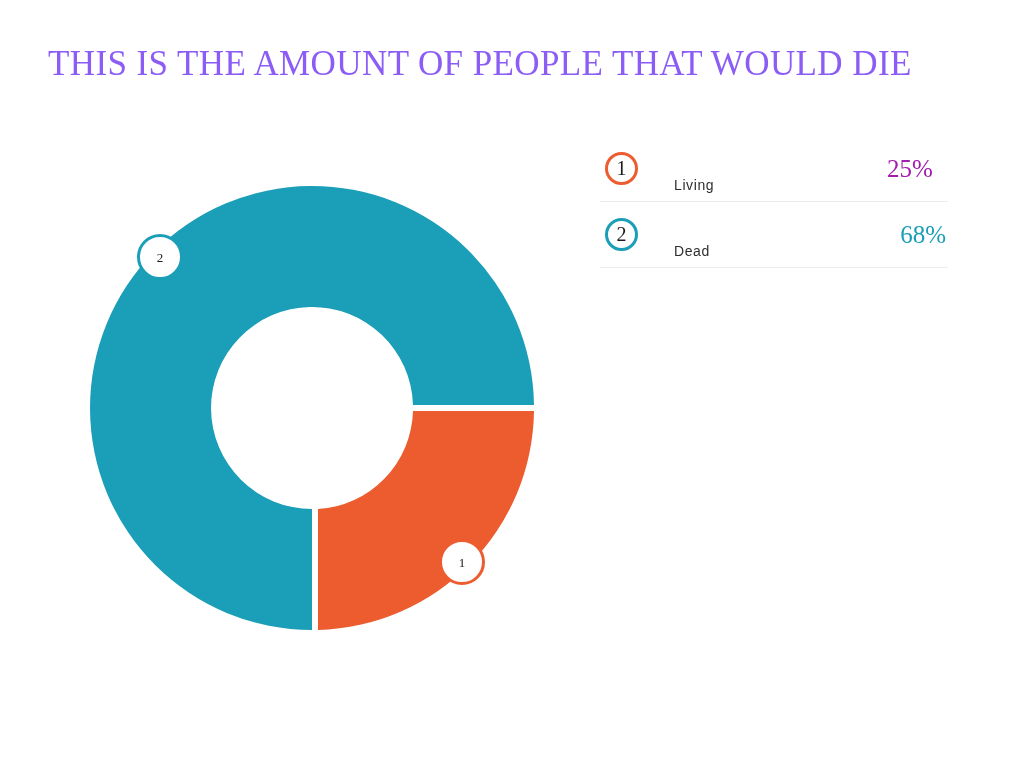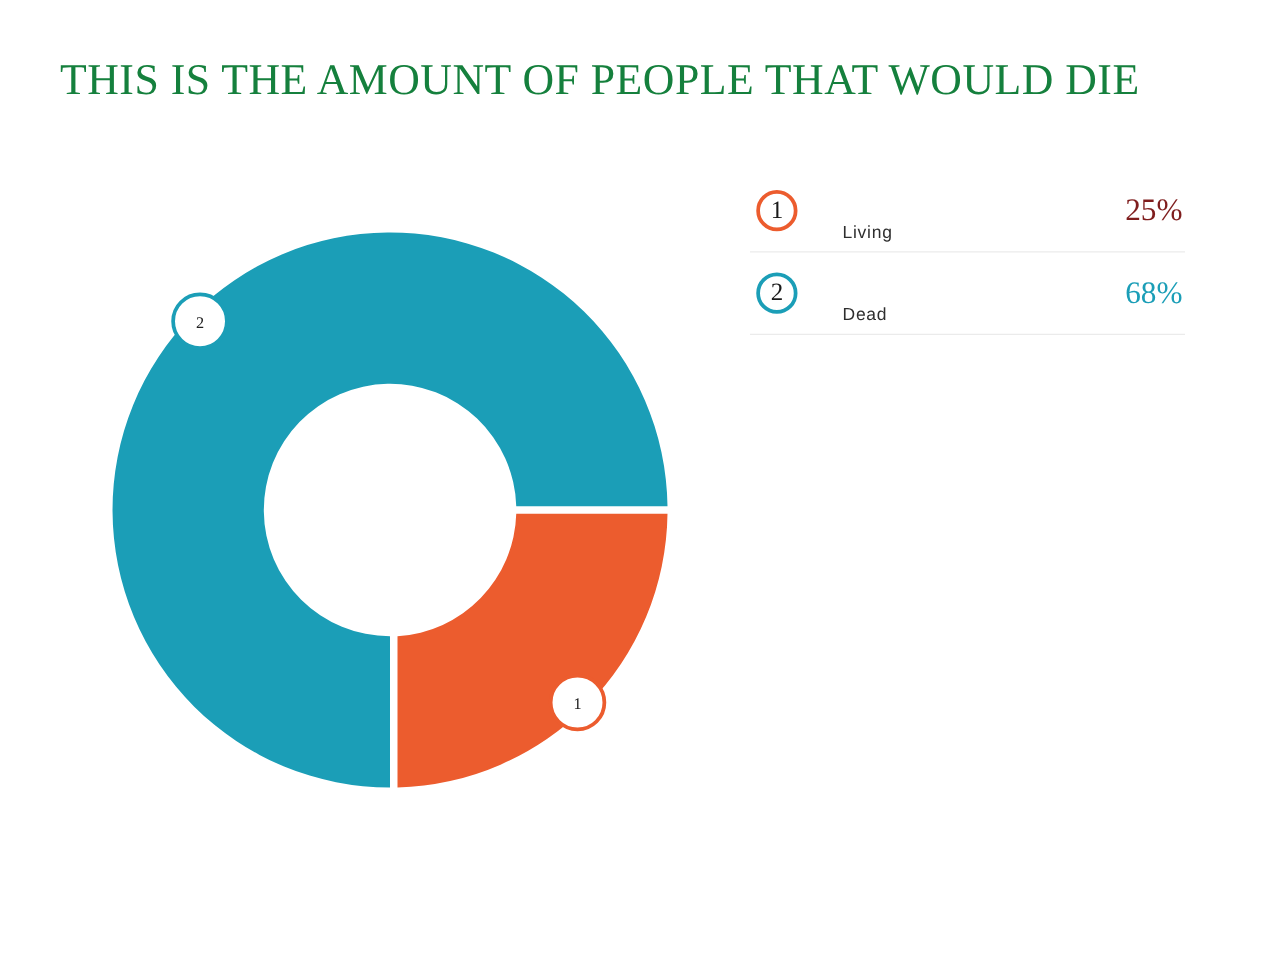--- a/index.html
+++ b/index.html
@@ -28,21 +28,21 @@
   #slide-title {
     position: absolute;
     left: 48px;
     top: 40px;
     width: 940px;
     height: 48px;
     line-height: 48px;
     font-family: "Liberation Serif", "DejaVu Serif", serif;
     font-size: 35px;
     font-weight: 400;
-    color: #15803d;
+    color: #8b5cf6;
     letter-spacing: 0.4px;
     white-space: nowrap;
     text-transform: uppercase;
   }
 
   
   #chart-area {
     position: absolute;
     left: 70px;
     top: 160px;
@@ -139,21 +139,21 @@
         <text class="marker-label" x="90" y="102" text-anchor="middle">2</text>
       </g>
     </svg>
   </div>
 
   <div id="legend">
 
     <div class="legend-row">
       <div class="legend-badge" style="border-color:#EC5C2E;">1</div>
       <div class="legend-label">Living</div>
-      <div class="legend-value" style="color:#7f1d1d;">25%</div>
+      <div class="legend-value" style="color:#a21caf;text-align:center;">25%</div>
     </div>
 
     <div class="legend-row">
       <div class="legend-badge" style="border-color:#1B9EB7;">2</div>
       <div class="legend-label">Dead</div>
       <div class="legend-value" style="color:#1B9EB7;">68%</div>
     </div>
 
   </div>
 

